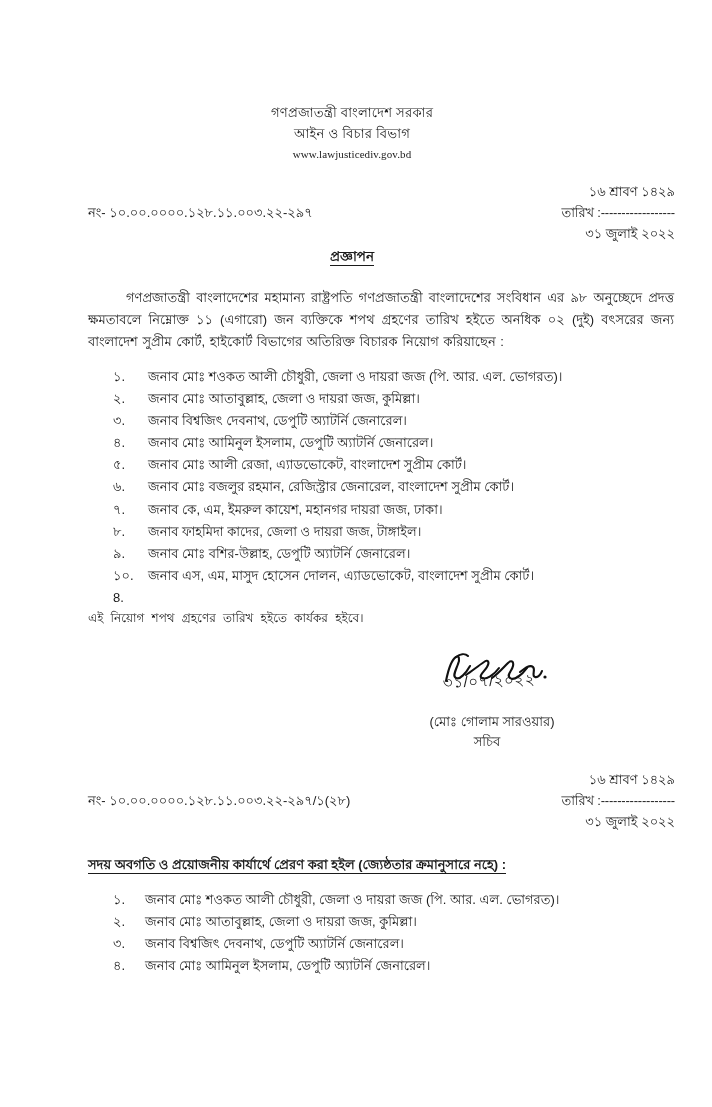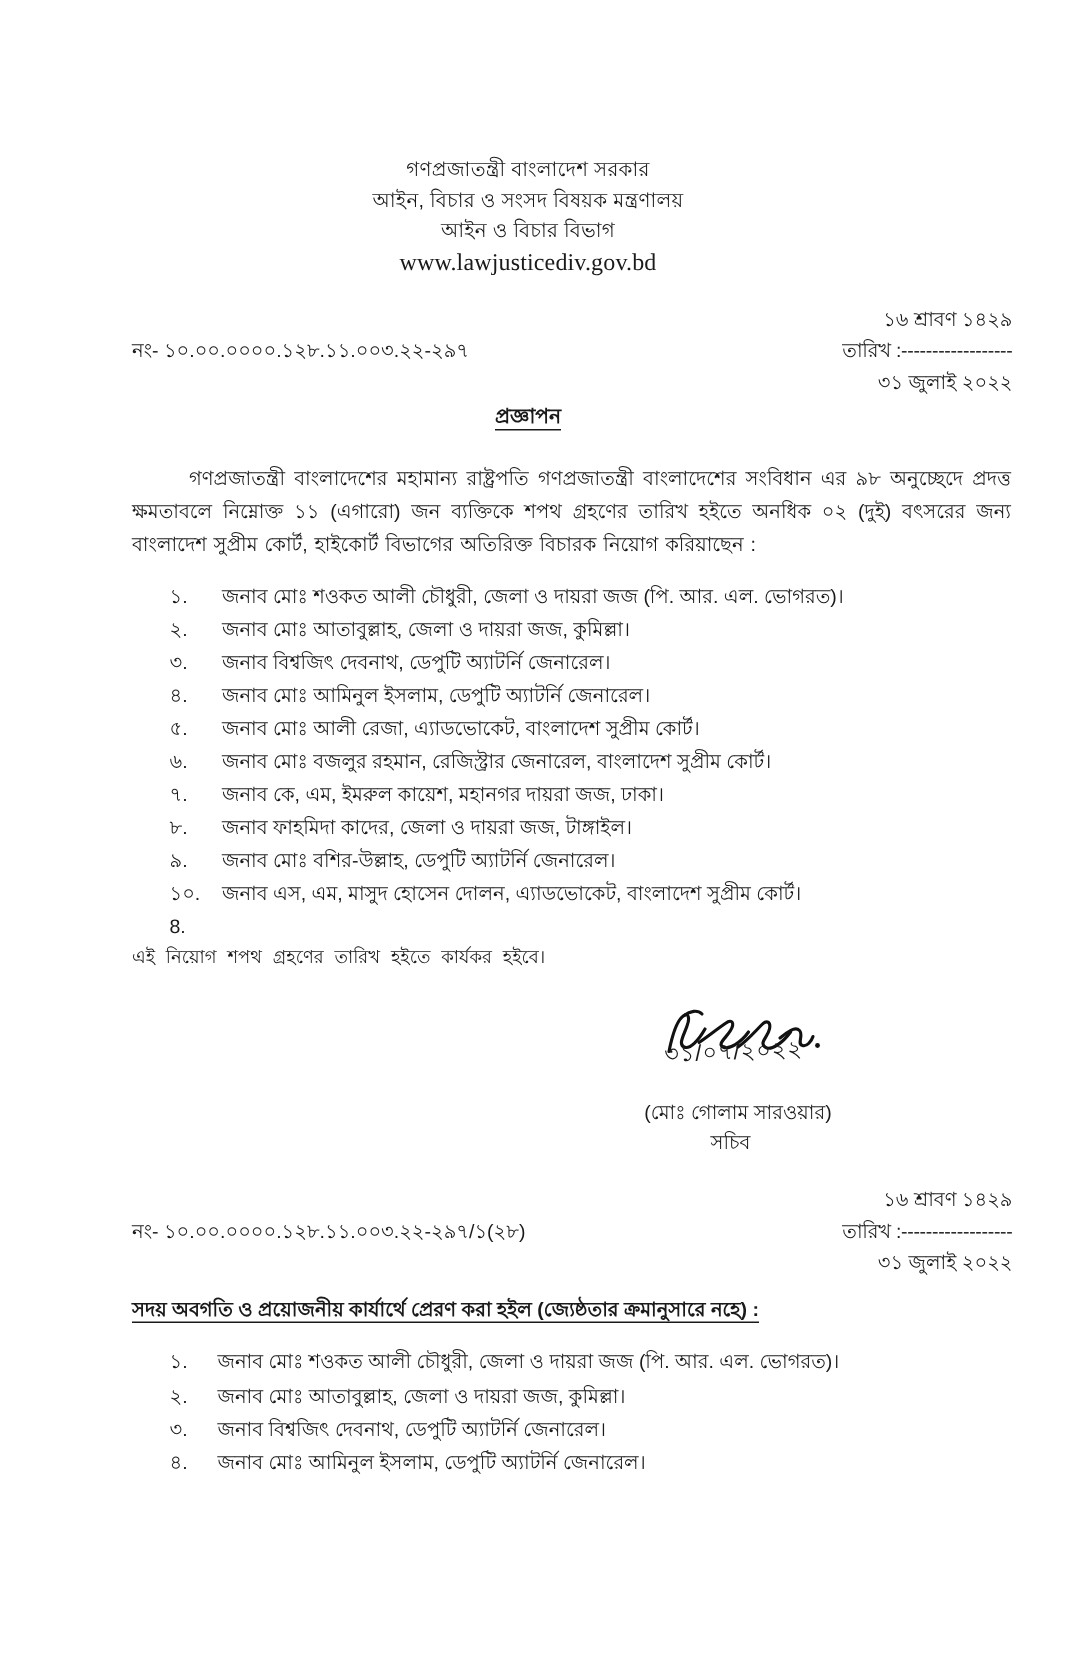--- a/index.html
+++ b/index.html
@@ -24,21 +24,21 @@
     padding-top: 103px;
   }
   .header .gov-line {
     font-size: 13.2px;
     line-height: 20.5px;
     letter-spacing: 0.2px;
     white-space: nowrap;
   }
   .header .url {
     font-family: "Liberation Serif", serif;
-    font-size: 16px;
+    font-size: 11px;
     line-height: 19px;
     margin-top: 1px;
     letter-spacing: 0.1px;
   }
 
   
   .memo-row {
     position: relative;
     margin-top: 17px;
     height: 62px;
@@ -147,21 +147,21 @@
     padding-right: 20px;
   }
   .sign-desig {
     font-size: 13px;
     line-height: 20px;
     padding-right: 30px;
   }
 
   
   .dist-head {
-    margin: 12px 0 0 88px;
+    margin: 24px 0 0 88px;
     font-size: 13px;
     font-weight: bold;
   }
   .dist-head span {
     border-bottom: 1px solid #1a1a1a;
     padding-bottom: 1px;
   }
 
   
   .footer-note {
@@ -171,21 +171,20 @@
     font-size: 13px;
   }
 </style>
 </head>
 <body>
 
 <div class="page">
 
   <div class="header">
     <div class="gov-line">গণপ্রজাতন্ত্রী বাংলাদেশ সরকার</div>
-    <div class="gov-line">আইন, বিচার ও সংসদ বিষয়ক মন্ত্রণালয়</div>
     <div class="gov-line">আইন ও বিচার বিভাগ</div>
     <div class="url">www.lawjusticediv.gov.bd</div>
   </div>
 
   <div class="memo-row">
     <div class="memo-no">নং- ১০.০০.০০০০.১২৮.১১.০০৩.২২-২৯৭</div>
     <div class="memo-dates">
       <div class="d-line">১৬ শ্রাবণ ১৪২৯</div>
       <div class="d-line d-mid">তারিখ :------------------</div>
       <div class="d-line">৩১ জুলাই ২০২২</div>

